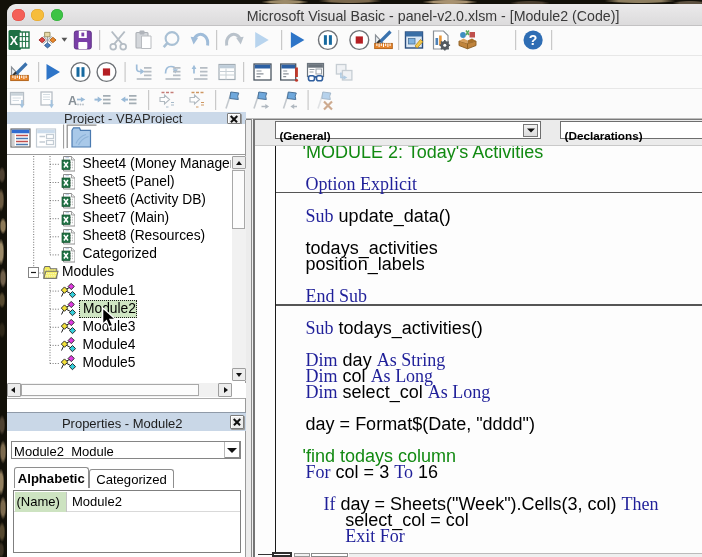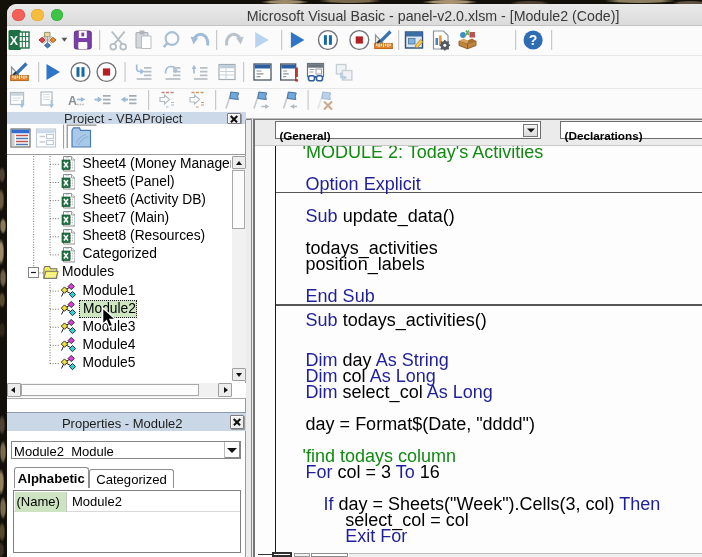--- a/index.html
+++ b/index.html
@@ -89,21 +89,21 @@
 #grid .nc { position:absolute; left:0.5px; top:0.5px; width:52.5px; height:20px; background:#cde3c1; border-right:1px solid #c4c4c4; padding-left:2px; padding-top:2.2px; }
 #grid .vc { position:absolute; left:58px; top:2.7px; }
 
 
 #codehdr { left:255px; top:120px; width:447px; height:25.5px; background:#ebebeb; border-bottom:1px solid #c9c9c9; }
 .combo { position:absolute; background:#fff; border:1px solid #6e6e6e; font-size:11.7px; font-weight:bold; color:#000; }
 .combo .t { position:absolute; left:3.6px; top:7px; }
 #code { left:255px; top:145.5px; width:447px; height:411.5px; background:#fdfdfd; overflow:hidden; }
 #mline { left:275.2px; top:145.5px; width:1.2px; height:408px; background:#1a1a1a; }
 .cl { position:absolute; left:30.6px; white-space:pre; font-size:18px; line-height:16px; color:#000;margin-left:20px; }
-.k { color:#1f1f99; }
+.k { color:#1f1f99;font-family:Liberation Serif, serif; }
 .c { color:#128a12; }
 .psep { position:absolute; left:21px; width:426px; height:1.2px; background:#555; }
 .ti { position:absolute; top:1px; }
 </style>
 </head>
 <body>
 <svg width="0" height="0" style="position:absolute">
 <defs>
 <g id="i-sheet">
   <path d="M4.5,0.5 H12.5 L16,4 V15 H4.5 Z" fill="#fff" stroke="#8e8e8e" stroke-width="1"></path>
@@ -564,21 +564,21 @@
 
   <div class="abs" id="code">
     <div class="psep" style="top:46.3px"></div>
     <div class="psep" style="top:158.9px"></div>
     <div class="cl" style="top:-1.1px; left:27.6px"><span class="c">'MODULE 2: Today's Activities</span></div>
     <div class="cl" style="top:30.9px"><span class="k">Option Explicit</span></div>
     <div class="cl" style="top:62.9px"><span class="k">Sub</span> update_data()</div>
     <div class="cl" style="top:94.9px">todays_activities</div>
     <div class="cl" style="top:110.9px">position_labels</div>
     <div class="cl" style="top:142.9px"><span class="k">End Sub</span></div>
-    <div class="cl" style="top:166px"><span class="k">Sub</span> todays_activities()</div>
+    <div class="cl" style="top:174px"><span class="k">Sub</span> todays_activities()</div>
     <div class="cl" style="top:206.9px"><span class="k">Dim</span> day <span class="k">As String</span></div>
     <div class="cl" style="top:238.9px"><span class="k">Dim</span> select_col <span class="k">As Long</span></div>
     <div class="cl" style="top:222.9px"><span class="k">Dim</span> col <span class="k">As Long</span></div>
     <div class="cl" style="top:270.9px">day = Format$(Date, "dddd")</div>
     <div class="cl" style="top:302.9px; left:27.6px"><span class="c">'find todays column</span></div>
     <div class="cl" style="top:318.9px"><span class="k">For</span> col = 3 <span class="k">To</span> 16</div>
     <div class="cl" style="top:350.9px; left:48.5px"><span class="k">If</span> day = Sheets("Week").Cells(3, col) <span class="k">Then</span></div>
     <div class="cl" style="top:366.9px; left:70.3px">select_col = col</div>
     <div class="cl" style="top:382.9px; left:70.3px"><span class="k">Exit For</span></div>
   </div>

